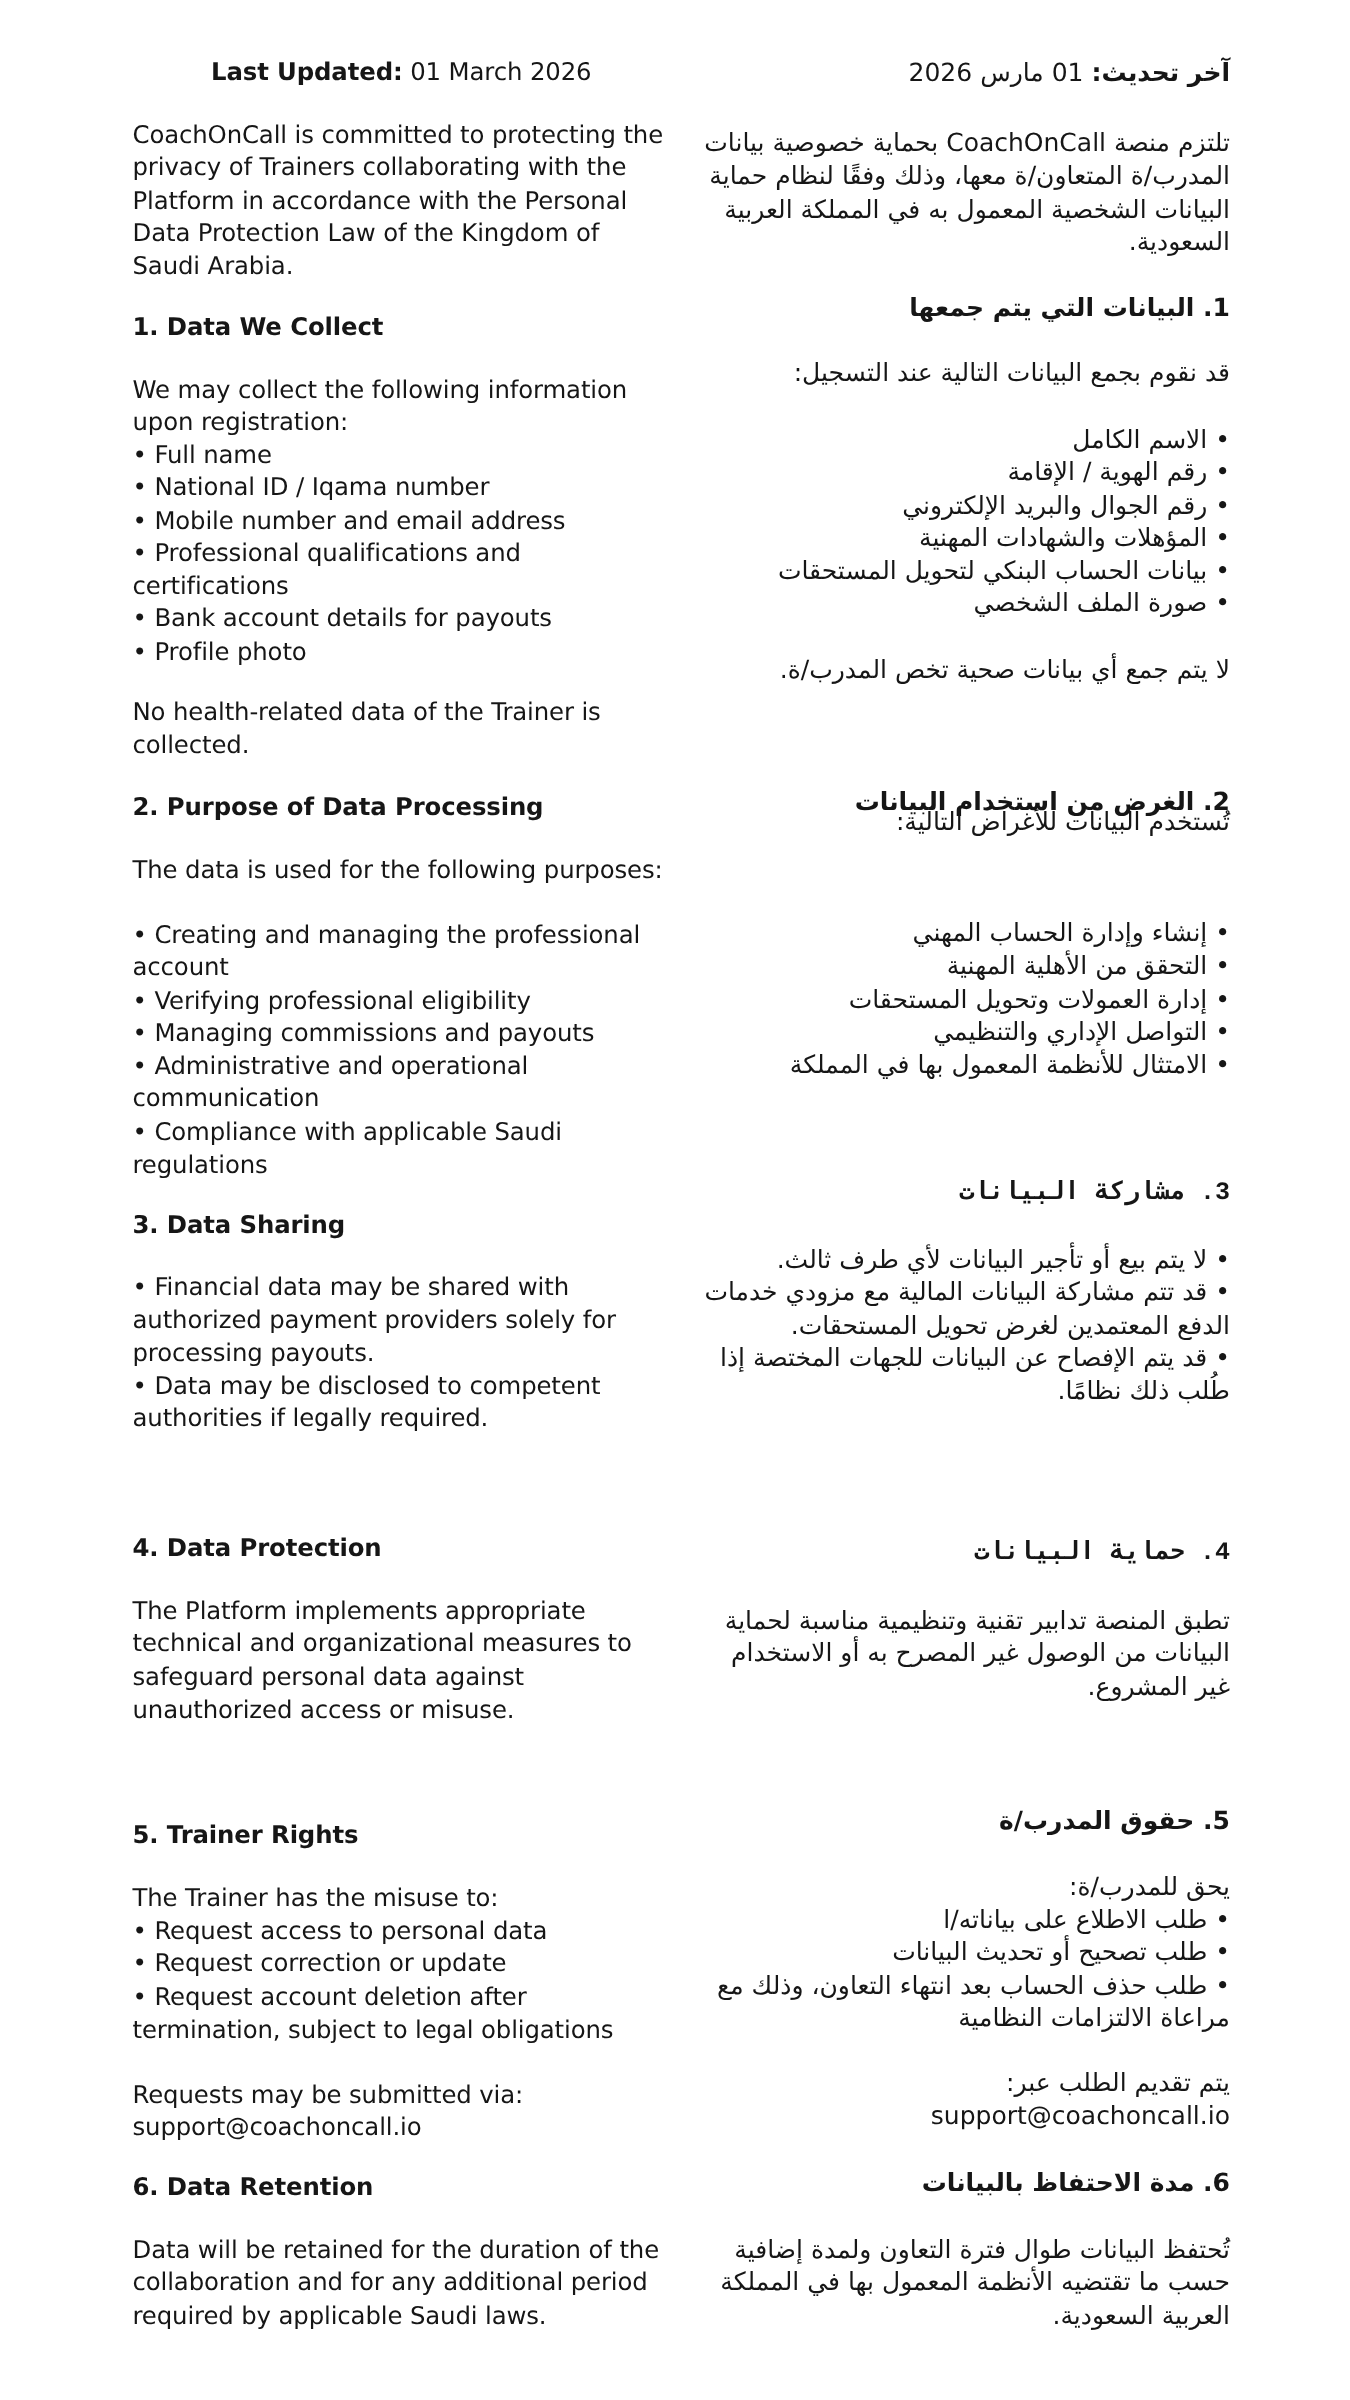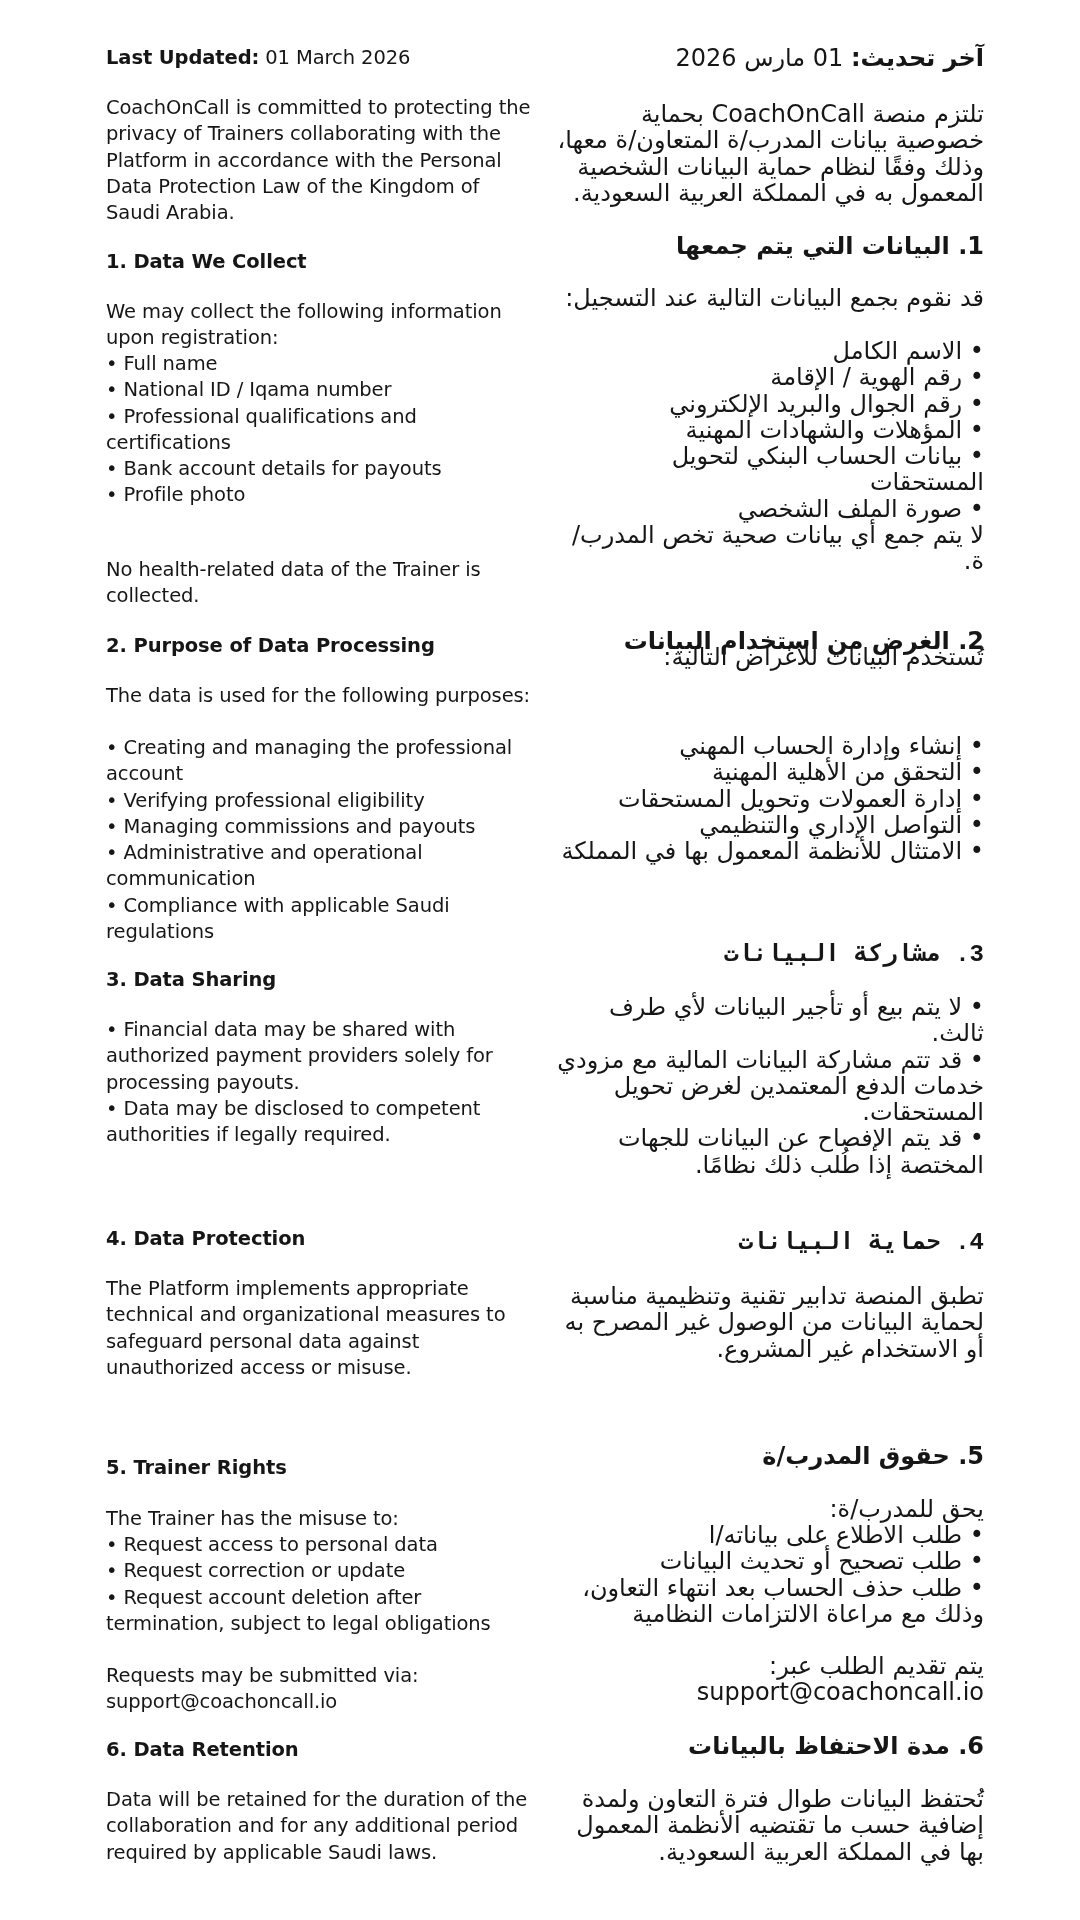--- a/index.html
+++ b/index.html
@@ -1,40 +1,41 @@
 <!DOCTYPE html>
 <html><head>
 <meta charset="utf-8">
 <style>
   html, body { margin: 0; padding: 0; background: #ffffff; }
   body { width: 1080px; height: 1920px; position: relative; overflow: hidden;
          font-family: "DejaVu Sans", "Liberation Sans", sans-serif; color: #161616; }
   .col { position: absolute; font-size: 19.5px; line-height: 26.3px; }
   .en { left: 106px; width: 430px; direction: ltr; text-align: left; letter-spacing: -0.1px; }
-  .ar { right: 86px; width: 440px; direction: rtl; text-align: right; font-size: 24px; line-height: 26.3px; }
+  .ar { right: 86px; width: 440px; direction: rtl; text-align: right; font-size: 20px; line-height: 26.3px; }
   .blk { position: absolute; left: 0; right: 0; }
   .h { font-weight: bold; }
   .b { font-weight: bold; }
   p { margin: 0; }
   ul { margin: 0; padding: 0; list-style: none; }
   li { margin: 0; }
   li::before { content: "• "; }
 </style>
 </head>
 <body>
 
 <div class="col en" style="top:0; height:1920px;">
-  <p class="blk" style="top:45px;"><span class="b">Last Updated:</span><span> 01 March 2026</span></p>
+  <p class="blk" style="top:45px;text-align:center;"><span class="b">Last Updated:</span><span> 01 March 2026</span></p>
   <p class="blk" style="top:95px;">CoachOnCall is committed to protecting the privacy of Trainers collaborating with the Platform in accordance with the Personal Data Protection Law of the Kingdom of Saudi Arabia.</p>
 
   <p class="blk h" style="top:249px;">1. Data We Collect</p>
   <p class="blk" style="top:299px;">We may collect the following information upon registration:</p>
   <ul class="blk" style="top:351px;">
     <li>Full name</li>
     <li>National ID / Iqama number</li>
+    <li>Mobile number and email address</li>
     <li>Professional qualifications and certifications</li>
     <li>Bank account details for payouts</li>
     <li>Profile photo</li>
   </ul>
   <p class="blk" style="top:557px;">No health-related data of the Trainer is collected.</p>
 
   <p class="blk h" style="top:633px;">2. Purpose of Data Processing</p>
   <p class="blk" style="top:683px;">The data is used for the following purposes:</p>
   <ul class="blk" style="top:735px;">
     <li>Creating and managing the professional account</li>

